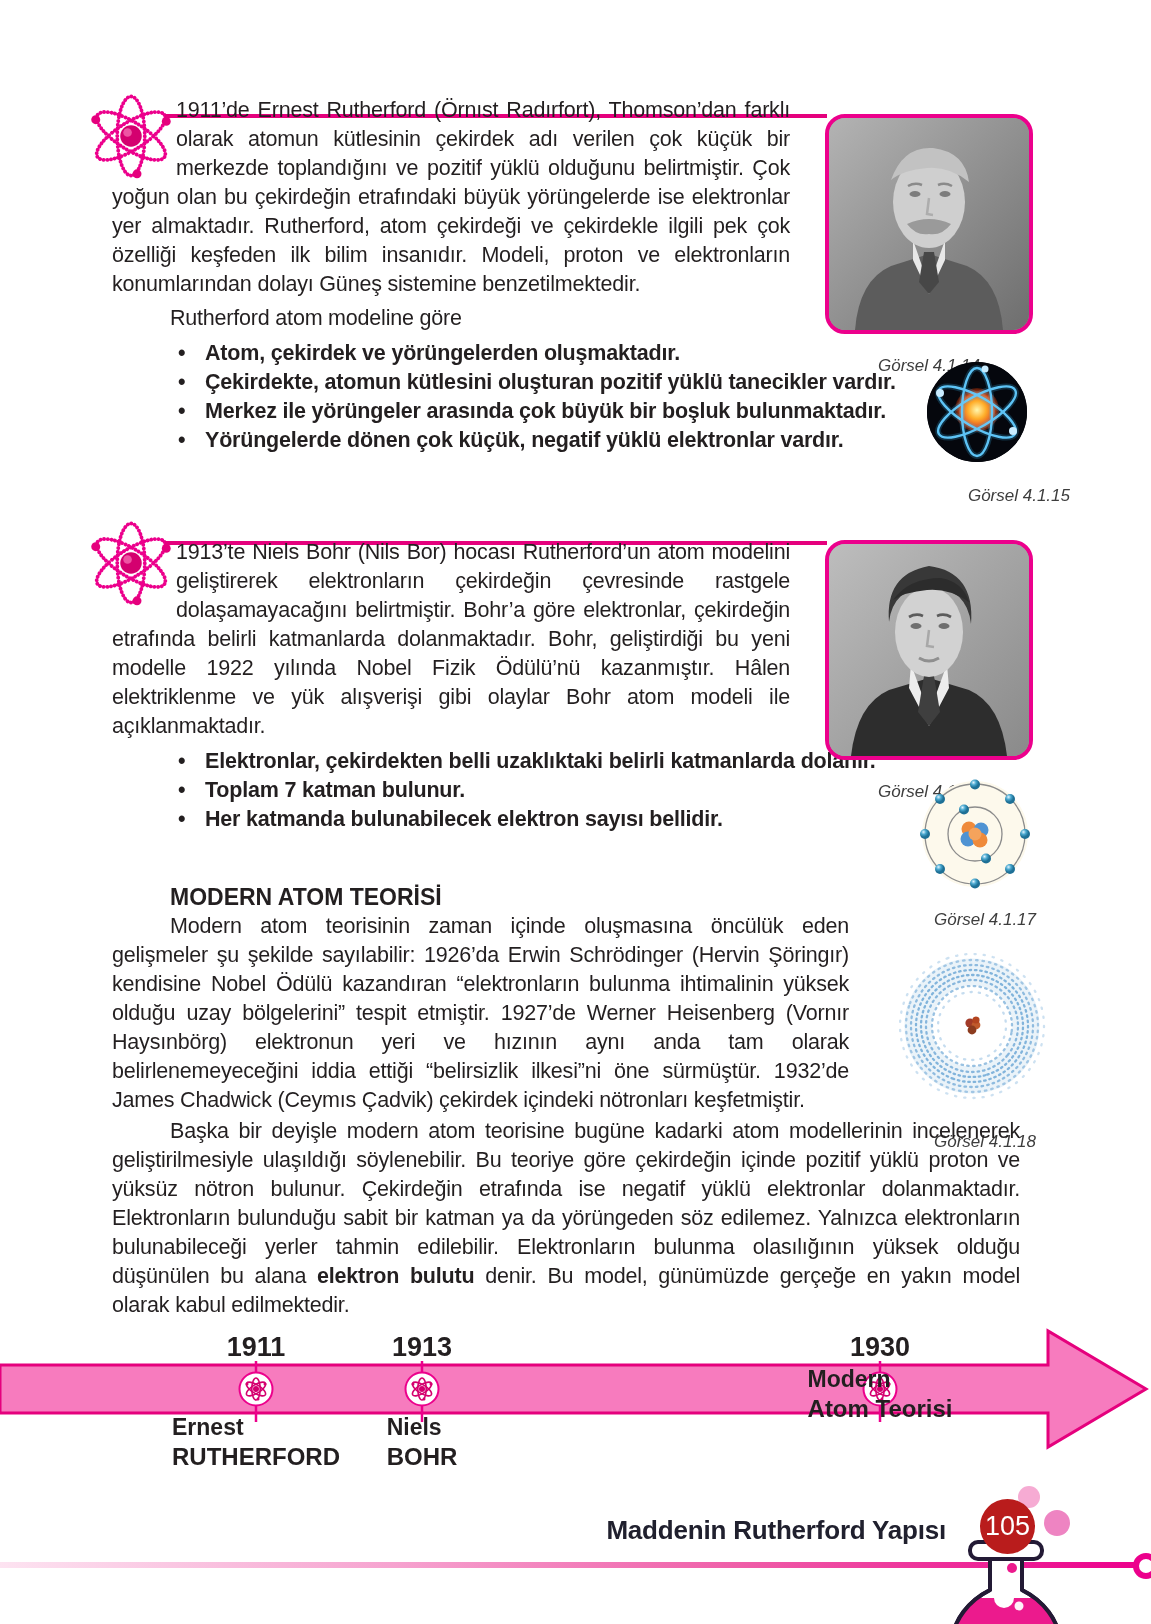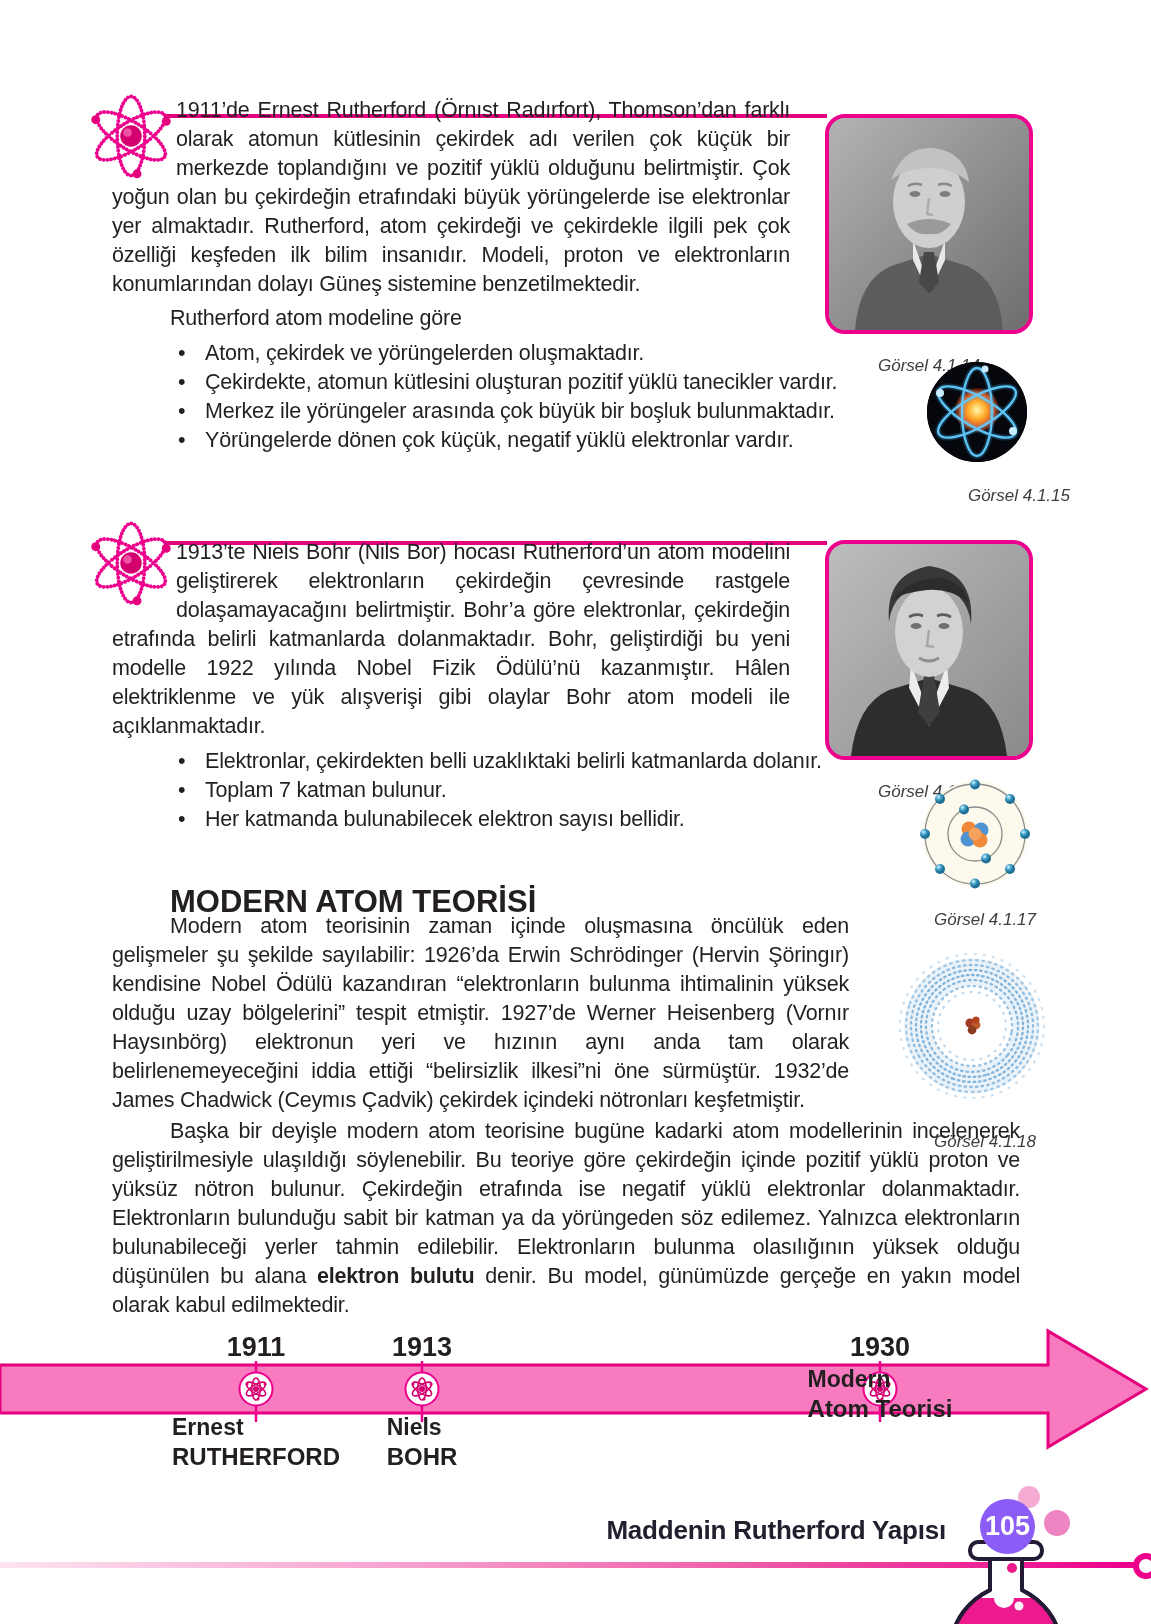--- a/index.html
+++ b/index.html
@@ -8,45 +8,45 @@
     position:relative; width:1151px; height:1624px; margin:0 auto;
     background:#ffffff; overflow:hidden;
     font-family:"Liberation Sans", sans-serif; color:#231f20;
   }
   .tx { font-size:21.5px; line-height:29px; letter-spacing:-0.2px; text-align:justify; color:#231f20; }
   .abs { position:absolute; }
   .icon-spacer { float:left; width:64px; height:60px; }
   .subhead { text-indent:58px; margin-top:5px; }
   .indent { text-indent:58px; }
   ul.bullets { margin:6px 0 0 0; padding:0; }
-  ul.bullets li { list-style:none; position:relative; padding-left:93px; line-height:29px; white-space:nowrap; text-align:left; }
+  ul.bullets li { list-style:none; position:relative; padding-left:93px; line-height:29px; white-space:nowrap; text-align:left;font-weight:bold; }
   ul.bullets li::before { content:"\2022"; position:absolute; left:66px; }
   .cap { position:absolute; font-style:italic; font-size:17px; color:#3d3d3d; text-align:center; letter-spacing:0;margin-top:16px; }
   .frame {
     position:absolute; width:208px; height:220px;
     border:4px solid #ec008c; border-radius:20px; overflow:hidden; background:#9a9a9a;
   }
   .frame svg { display:block; width:100%; height:100%; }
   .rule { position:absolute; height:3.5px; background:#e5007d; }
   .atom-big { position:absolute; width:86px; height:88px; }
   .circle-img { position:absolute; width:100px; height:100px; border-radius:50%; overflow:hidden; background:#05070d; }
   .circle-img svg { display:block; width:100%; height:100%; }
-  .h-modern { position:absolute; font-size:31px; font-weight:bold; letter-spacing:0; }
+  .h-modern { position:absolute; font-size:23px; font-weight:bold; letter-spacing:0; }
   .year { position:absolute; transform:translateX(-50%); font-size:27px; font-weight:bold; white-space:nowrap; }
   .tl-name { position:absolute; transform:translateX(-50%); line-height:29px; white-space:nowrap; }
   .tl-name .l1 { font-size:23px; font-weight:bold; }
   .tl-name .l2 { font-size:24px; font-weight:bold; }
   .footer-title { position:absolute; left:500px; top:1515px; width:446px; text-align:right;
                   font-size:26px; font-weight:bold; color:#20202e; letter-spacing:-0.2px; }
   .grad-line { position:absolute; left:0; top:1562px; width:1136px; height:6px;
                background:linear-gradient(to right,#fde3f1 0%,#f6a2cf 35%,#ef5ea8 65%,#ec008c 100%); }
   .ring { position:absolute; left:1133px; top:1553px; width:26px; height:26px; border-radius:50%;
           background:#fff; border:6px solid #ec008c; }
   .badge { position:absolute; left:980px; top:1499px; width:55px; height:55px; border-radius:50%;
-           background:#8b5cf6; color:#ffffff; font-size:27px; font-weight:bold;
+           background:#b91c1c; color:#ffffff; font-size:27px; font-weight:normal;
            display:flex; align-items:center; justify-content:center; z-index:5; }
   .bubble { position:absolute; border-radius:50%; }
   .b1 { left:1018px; top:1486px; width:22px; height:22px; background:#f6abd3; }
   .b2 { left:1044px; top:1510px; width:26px; height:26px; background:#ee84c2; }
   .flask { position:absolute; left:940px; top:1540px; width:132px; height:84px; z-index:3; }
   .tl-svg { position:absolute; left:0; top:1325px; width:1151px; height:130px; }
   .bohr-img { position:absolute; left:898px; top:778px; width:155px; height:112px; }
   .cloud-img { position:absolute; left:890px; top:938px; width:165px; height:172px; }
 </style>
 </head>

